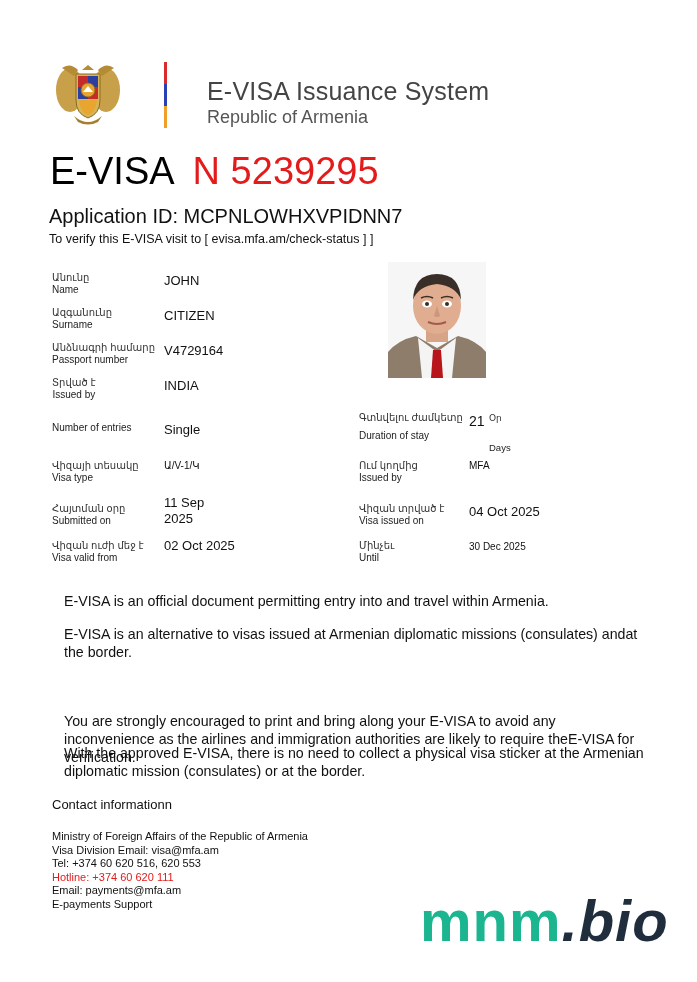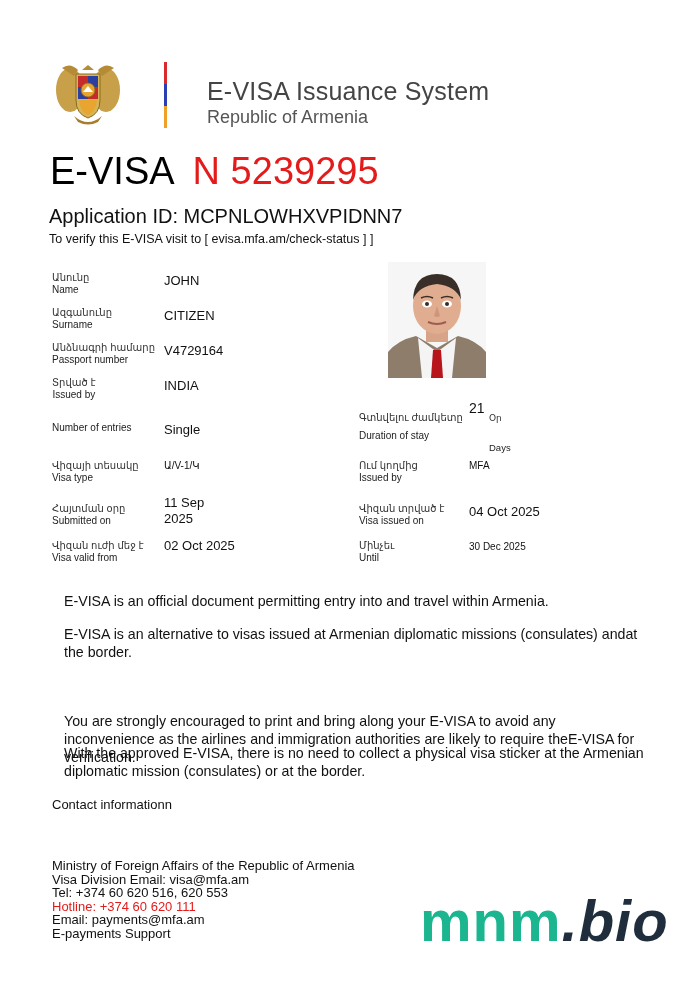--- a/index.html
+++ b/index.html
@@ -24,21 +24,21 @@
   .lbl .arm { font-size: 10px; color: #333; display: block; }
   .val { position: absolute; font-size: 13px; color: #111; white-space: nowrap; }
   .val.sm { font-size: 10px; }
   .val.wrap { white-space: normal; line-height: 16px; width: 60px; }
 
   .photo { position: absolute; left: 388px; top: 262px; width: 98px; height: 116px; overflow: hidden; background: #f4f4f4; }
 
   .para { position: absolute; left: 64px; width: 580px; font-size: 14.2px; line-height: 18px; color: #111; }
 
   .contact-h { position: absolute; left: 52px; top: 797px; font-size: 13px; color: #111; }
-  .contact { position: absolute; left: 52px; top: 830px; font-size: 13px; line-height: 13.6px; color: #111; margin-top: 29px; }
+  .contact { position: absolute; left: 52px; top: 830px; font-size: 11px; line-height: 13.6px; color: #111; }
   .contact .red { color: #e31b1b; }
 
   .brand { position: absolute; left: 420px; top: 891px; font-size: 58px; font-weight: bold; line-height: 60px; white-space: nowrap; letter-spacing: 1px; }
   .brand .g { color: #1bb58f; }
   .brand .d { color: #1f2d3d; font-style: italic; }
 </style>
 </head>
 <body>
 
 <div class="header">
@@ -143,21 +143,21 @@
     <path d="M49 44 L46 54 Q49 56 52 54 Z" fill="#cf957a"></path>
 
     <path d="M40 60 Q49 64 58 60" stroke="#a05a50" stroke-width="2" fill="none"></path>
   </svg>
 </div>
 
 <div class="lbl" style="left:359px;top:412px;">
   <span class="arm">Գտնվելու ժամկետը</span>
     <span style="display:block;margin-top:6px;">Duration of stay</span>
 </div>
-<div class="val" style="left:469px;top:400px;font-size:14px;">21</div>
+<div class="val" style="left:469px;top:413px;font-size:14px;">21</div>
 <div class="lbl" style="left:489px;top:412px;">
   <span class="arm" style="font-size:9px;">Օր</span>
     <span style="display:block;margin-top:18px;font-size:9.5px;">Days</span>
 </div>
 
 <div class="lbl" style="left:359px;top:460px;">
   <span class="arm">Ում կողմից</span><span>Issued by</span>
 </div>
 <div class="val sm" style="left:469px;top:460px;">MFA</div>
 

